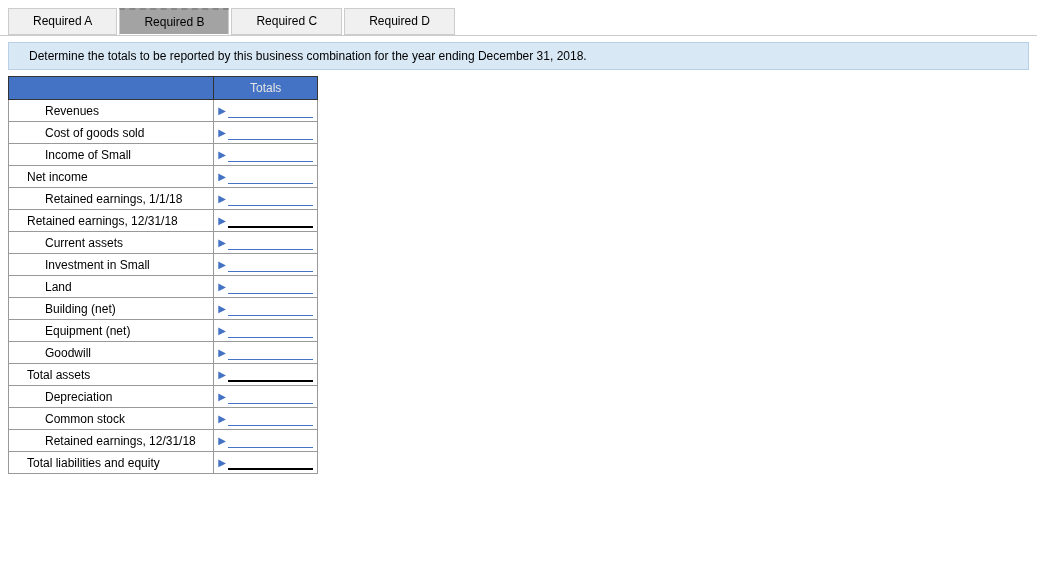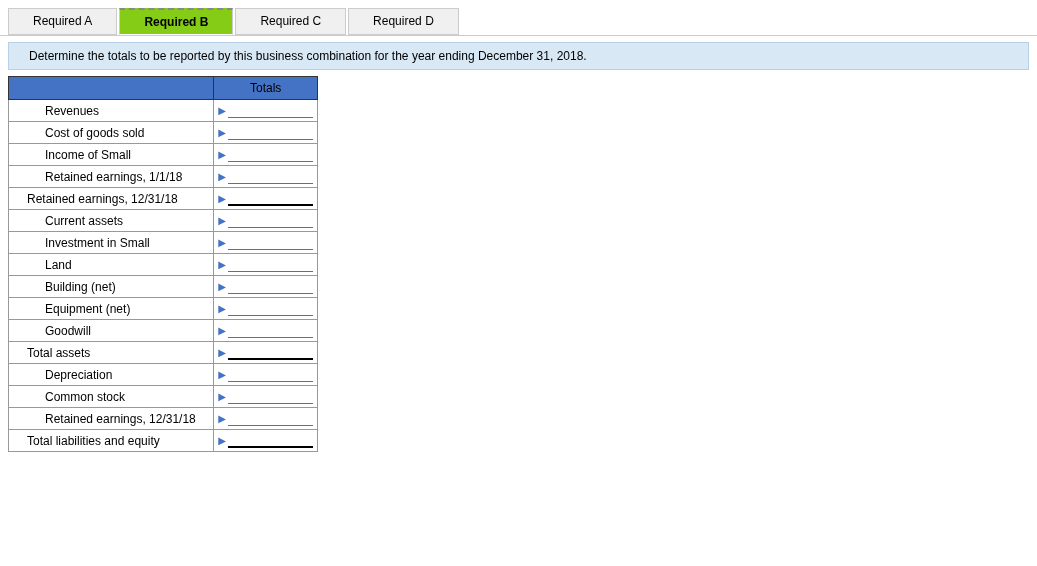--- a/index.html
+++ b/index.html
@@ -20,24 +20,24 @@
     .tab {
       padding: 5px 24px;
       border: 1px solid #ccc;
       background: #f0f0f0;
       cursor: pointer;
       margin-right: 2px;
       font-size: 12px;
     }
 
     .tab.active {
-      background: #84cc16;
+      background: #a3a3a3;
       border-bottom: 1px solid #fff;
       border-top: 2px dashed #888;
-      font-weight: bold;
+      font-weight: normal;
     }
 
     .instruction-bar {
       background: #d9e8f5;
       padding: 6px 20px;
       font-size: 12px;
       margin: 6px 8px;
       border: 1px solid #b8d0e8;
     }
 
@@ -120,21 +120,21 @@
 
 <div class="instruction-bar">
   <span>Determine the totals to be reported by this business combination for the year ending December 31, 2018.</span>
 </div>
 
 <div class="table-container">
   <table>
     <thead>
       <tr class="header-row">
         <th style="background:#4472c4; border:1px solid #333;"></th>
-        <th style="background:#4472c4; color:#000000; border:1px solid #333;">Totals</th>
+        <th style="background:#4472c4; color:#e5e5e5; border:1px solid #333;">Totals</th>
       </tr>
     </thead>
     <tbody id="table-body">
     <tr>
           <td class="label-cell">Revenues</td>
           <td class="value-cell">
             <div class="input-area">
               <span class="triangle">▶</span>
               <div class="line"></div>
             </div>
@@ -152,20 +152,29 @@
         <tr>
           <td class="label-cell">Income of Small</td>
           <td class="value-cell">
             <div class="input-area">
               <span class="triangle">▶</span>
               <div class="line"></div>
             </div>
           </td>
         </tr>
         <tr>
+          <td class="label-cell indented">Net income</td>
+          <td class="value-cell">
+            <div class="input-area">
+              <span class="triangle">▶</span>
+              <div class="line"></div>
+            </div>
+          </td>
+        </tr>
+        <tr>
           <td class="label-cell">Retained earnings, 1/1/18</td>
           <td class="value-cell">
             <div class="input-area">
               <span class="triangle">▶</span>
               <div class="line"></div>
             </div>
           </td>
         </tr>
         <tr>
           <td class="label-cell indented">Retained earnings, 12/31/18</td>

